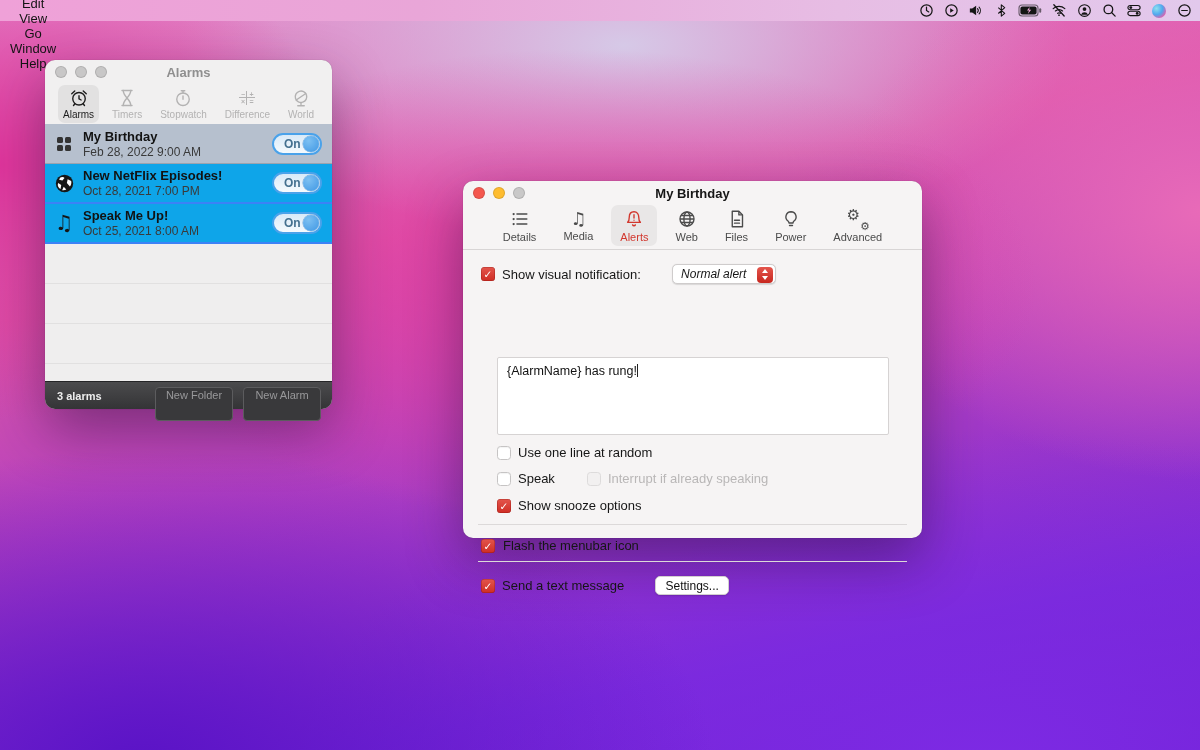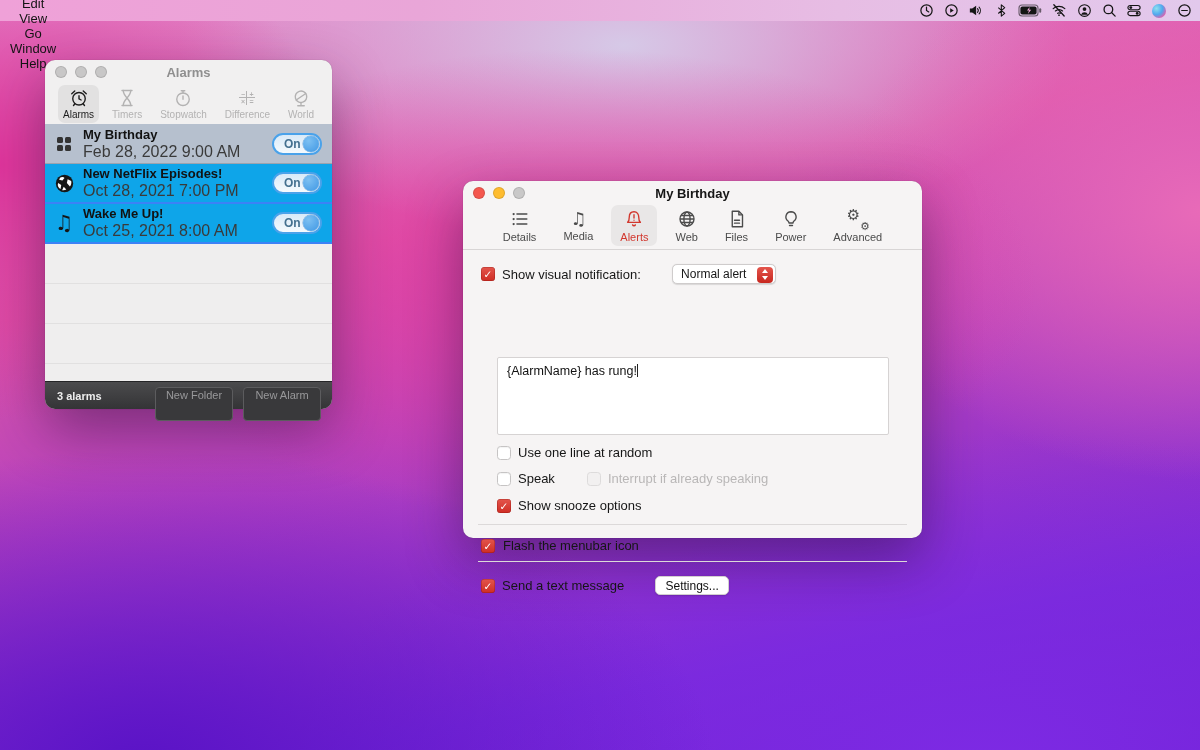--- a/index.html
+++ b/index.html
@@ -51,21 +51,21 @@
   .diff-grid span { font-size:7px; line-height:7px; text-align:center; font-weight:700; }
   .diff-grid span:nth-child(1){ border-right:1px solid currentColor; border-bottom:1px solid currentColor; }
   .diff-grid span:nth-child(2){ border-bottom:1px solid currentColor; }
   .diff-grid span:nth-child(3){ border-right:1px solid currentColor; }
 
   .aw-list { position:relative; }
   .arow { position:relative; height:40px; border-bottom:2px solid #3b82f6; background:#0ea5e9; display:flex; align-items:center; }
   .arow.sel { background:#b6c0ce; border-bottom:1px solid rgba(0,0,0,.15); }
   .arow .ic { width:38px; display:flex; justify-content:center; align-items:center; color:#1d1d1d; }
   .arow .txt .nm { font-size:13px; font-weight:700; color:#121212; }
-  .arow .txt .dt { font-size:16px; color:#3a3a3a; margin-top:1px; }
+  .arow .txt .dt { font-size:12px; color:#3a3a3a; margin-top:1px; }
   .empty-row { height:40px; background:#efeeee; border-bottom:1px solid #e1e0e0; }
   .filler { height:17px; background:#efeeee; }
   .grid4 { display:grid; grid-template-columns:6px 6px; grid-auto-rows:6px; gap:2px; }
   .grid4 i { background:#333; border-radius:1.5px; }
   .music-glyph { font-family:"DejaVu Sans",sans-serif; font-size:21px; line-height:20px; color:#151515; }
 
   .toggle { position:absolute; right:10px; top:50%; transform:translateY(-50%);
     width:50px; height:22px; border:2px solid #4aa2ea; border-radius:12px;
     background:linear-gradient(180deg,#d9eaf8,#f5fafd); }
   .toggle .tl { position:absolute; left:10px; top:50%; transform:translateY(-50%); font-size:12px; font-weight:600; color:#44708f; }
@@ -97,21 +97,21 @@
   .crow { position:absolute; display:flex; align-items:center; gap:7px; }
   .cb { width:14px; height:14px; border-radius:3.5px; flex:0 0 auto; position:relative; }
   .cb.on { background:linear-gradient(180deg,#e4554c,#cf2d24); box-shadow:inset 0 0 0 .5px rgba(120,10,5,.5); }
   .cb.on::after { content:"✓"; font-family:"DejaVu Sans",sans-serif; position:absolute; left:0; right:0; top:0; bottom:0;
     color:#fff; font-size:10.5px; font-weight:700; text-align:center; line-height:14px; }
   .cb.off { background:#fff; border:1px solid #c6c4c4; box-shadow:inset 0 1px 1px rgba(0,0,0,.05); }
   .cb.dis { background:#f2f0f0; border:1px solid #dddbdb; }
   .lbl-dis { color:#b9b7b7; }
 
   .dropdown { position:relative; margin-left:24px; width:104px; height:20px; background:#fff;
-    border:1px solid #cfcccc; border-radius:5px; box-shadow:0 .5px 1px rgba(0,0,0,.12); }
+    border:1px solid #cfcccc; border-radius:5px; box-shadow:0 .5px 1px rgba(0,0,0,.12);font-style:italic; }
   .dropdown .val { position:absolute; left:0; right:20px; top:0; text-align:center; font-size:12px; line-height:19px; }
   .stepper { position:absolute; right:1.5px; top:1.5px; width:16px; height:16px; border-radius:4px;
     background:linear-gradient(180deg,#e4554c,#c7271f); }
   .stepper i { position:absolute; left:50%; transform:translateX(-50%); border-left:3.5px solid transparent; border-right:3.5px solid transparent; }
   .stepper .up { top:2.5px; border-bottom:4px solid #fff; }
   .stepper .dn { bottom:2.5px; border-top:4px solid #fff; }
 
   .msgbox { position:absolute; left:34px; top:107px; width:392px; height:78px; background:#fff;
     border:1px solid #d6d3d3; border-radius:2px; padding:6px 9px; font-size:12.5px; color:#121212; }
   .caret { display:inline-block; width:1.5px; height:13px; background:#222; vertical-align:-2px; }
@@ -312,21 +312,21 @@
         <span class="toggle">
           <span class="tl">On</span>
           <span class="knob"></span>
         </span>
       </div>
       <div class="arow">
         <span class="ic">
             <span class="music-glyph">♫</span>
           </span>
         <span class="txt">
-          <div class="nm">Wake Me Up!</div>
+          <div class="nm">Speak Me Up!</div>
           <div class="dt">Oct 25, 2021 8:00 AM</div>
         </span>
         <span class="toggle">
           <span class="tl">On</span>
           <span class="knob"></span>
         </span>
       </div>
       <div class="empty-row"></div>
       <div class="empty-row"></div>
       <div class="empty-row"></div>

